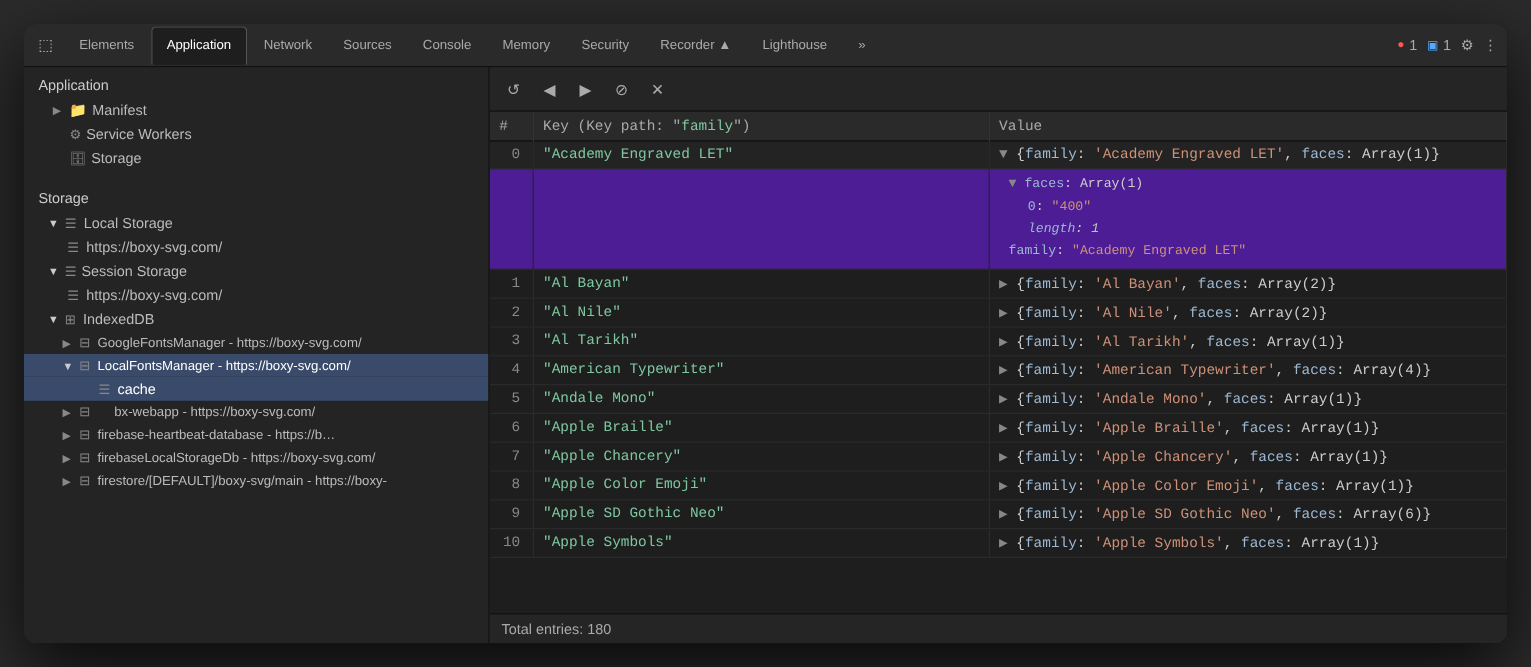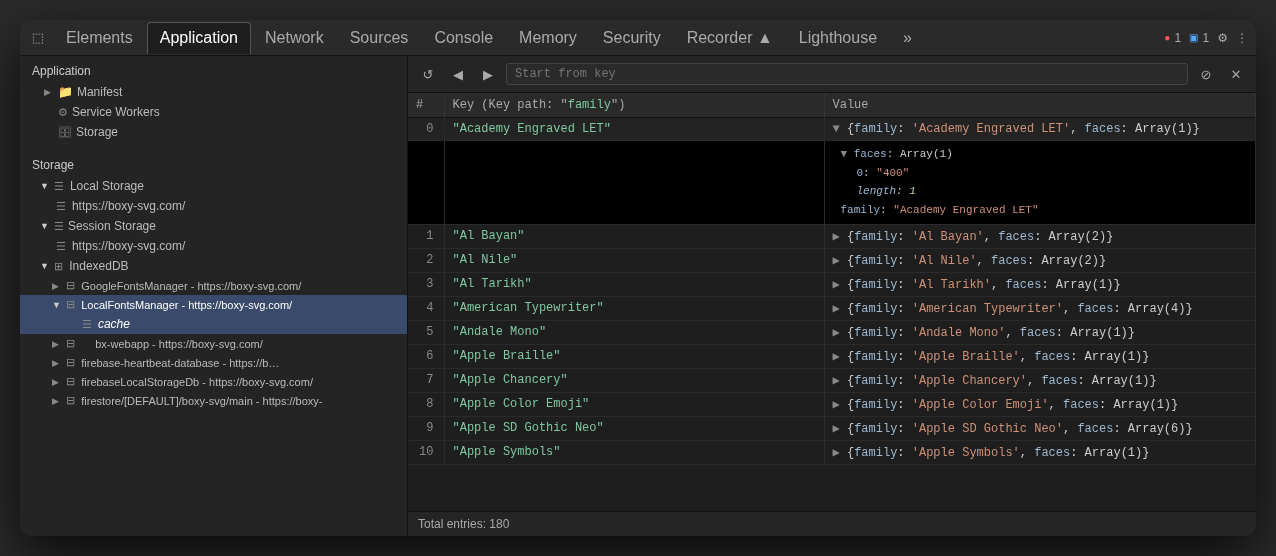--- a/index.html
+++ b/index.html
@@ -61,21 +61,21 @@
       justify-content: center;
       color: #aaa;
       font-size: 13px;
       cursor: pointer;
     }
     .tab {
       padding: 0 12px;
       height: 32px;
       display: flex;
       align-items: center;
-      font-size: 16px;
+      font-size: 11px;
       color: #aaa;
       cursor: pointer;
       border-radius: 4px 4px 0 0;
       white-space: nowrap;
     }
     .tab.active {
       background: #1e1e1e;
       color: #fff;
       border-top: 1px solid #555;
       border-left: 1px solid #555;
@@ -336,21 +336,21 @@
         <span style="padding-left:20px;"></span>
         <span class="chevron" style="color:#ccc;">▼</span>
         <span class="icon-db">⊟</span>
         <span style="margin-left:2px; font-size:11px;">LocalFontsManager - https://boxy-svg.com/</span>
       </div>
 
       <div class="sidebar-item selected">
         <span style="padding-left:36px;"></span>
         <span class="chevron"></span>
         <span class="icon-table">☰</span>
-        <span style="margin-left:2px;font-style:italic;">cache</span>
+        <span style="margin-left:2px;">cache</span>
       </div>
 
       <div class="sidebar-item">
         <span style="padding-left:20px;"></span>
         <span class="chevron">▶</span>
         <span class="icon-db">⊟</span>
         <span style="margin-left:16px; font-size:11px;">bx-webapp - https://boxy-svg.com/</span>
       </div>
 
       <div class="sidebar-item">
@@ -374,21 +374,20 @@
         <span style="margin-left:2px; font-size:11px;">firestore/[DEFAULT]/boxy-svg/main - https://boxy-</span>
       </div>
     </div>
 
     <div class="content">
 
       <div class="toolbar">
         <div class="toolbar-btn" title="Refresh">↺</div>
         <div class="toolbar-btn">◀</div>
         <div class="toolbar-btn">▶</div>
-        <input class="toolbar-input monospace" placeholder="Start from key" style="">
         <div class="toolbar-btn">⊘</div>
         <div class="toolbar-btn">✕</div>
       </div>
 
       <div class="table-wrap">
         <table class="data-table monospace">
           <thead>
             <tr>
               <th>#</th>
               <th>Key (Key path: "<span class="key-string">family</span>")</th>
@@ -397,21 +396,21 @@
           </thead>
           <tbody>
 
             <tr class="expanded-row">
               <td>0</td>
               <td><span class="key-string">"Academy Engraved LET"</span></td>
               <td>
                 <span style="color:#888;">▼ </span><span class="val-obj">{</span><span class="val-prop">family</span><span class="val-obj">: </span><span class="val-string">'Academy Engraved LET'</span><span class="val-obj">, </span><span class="val-prop">faces</span><span class="val-obj">: Array(1)}</span>
               </td>
             </tr>
-            <tr style="background:#000000;">
+            <tr style="background:#4c1d95;">
               <td></td>
               <td></td>
               <td style="padding-left:16px; line-height:1.7; font-size:11px;">
                 <div><span style="color:#888;">▼ </span><span class="val-prop">faces</span><span class="val-obj">: Array(1)</span></div>
                 <div style="padding-left:16px;"><span class="val-prop">0</span><span class="val-obj">: </span><span class="val-string">"400"</span></div>
                 <div style="padding-left:16px;font-style:italic;"><span class="val-prop">length</span><span class="val-obj">: </span><span class="val-number">1</span></div>
                 <div><span class="val-prop">family</span><span class="val-obj">: </span><span class="val-string">"Academy Engraved LET"</span></div>
               </td>
             </tr>
 

